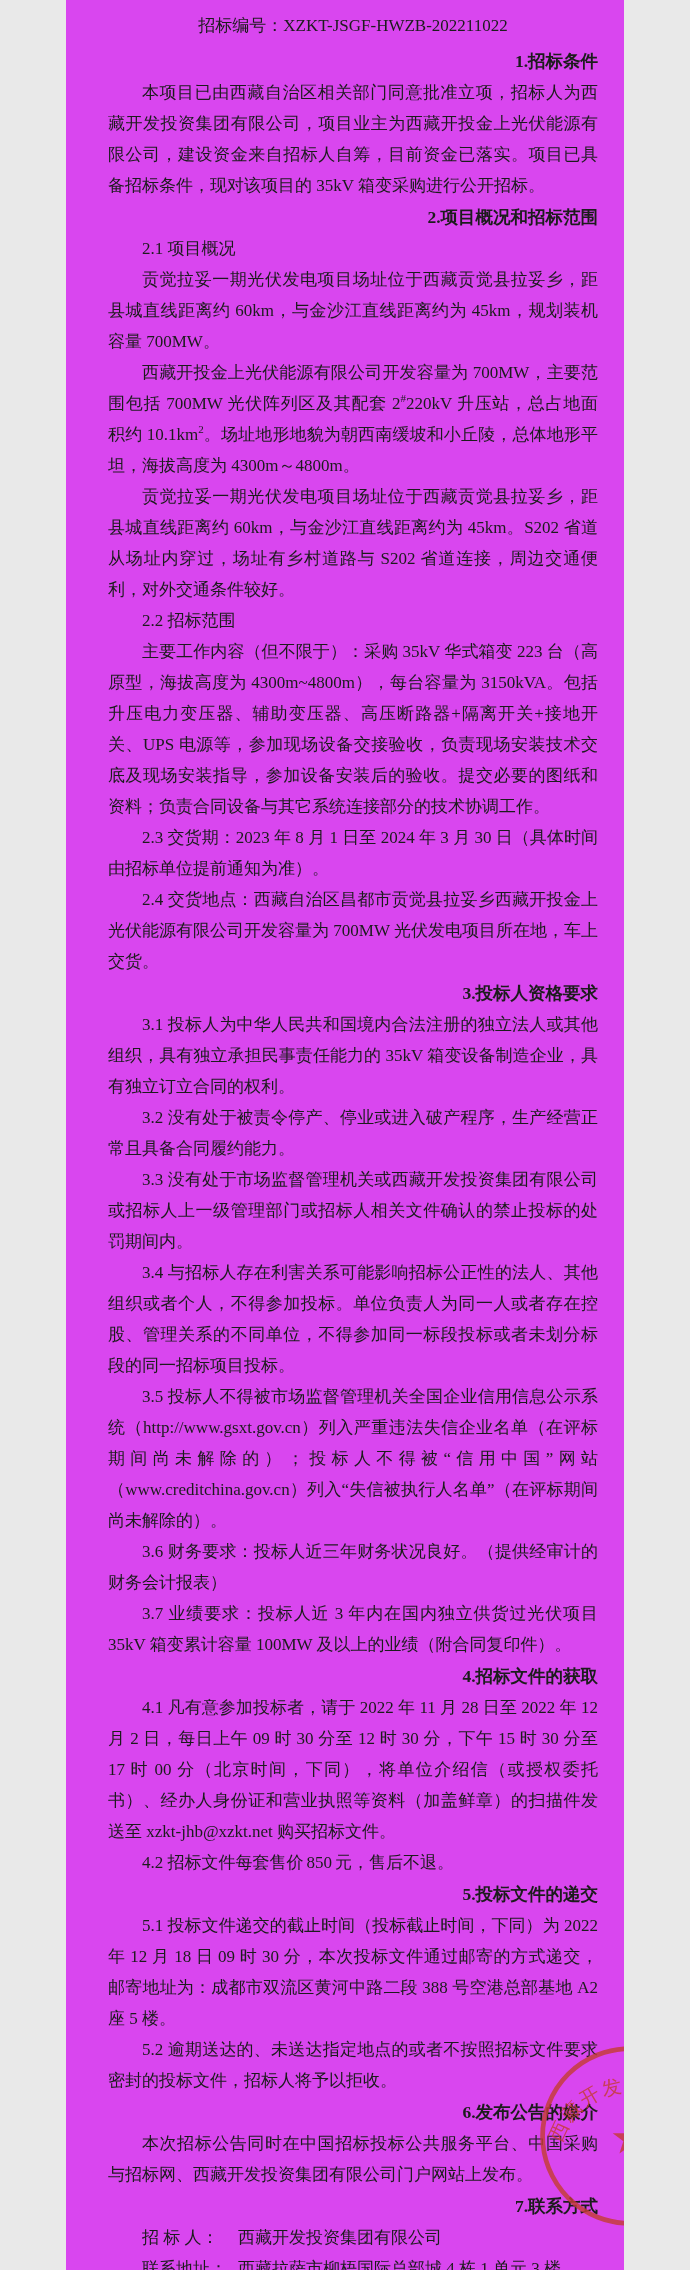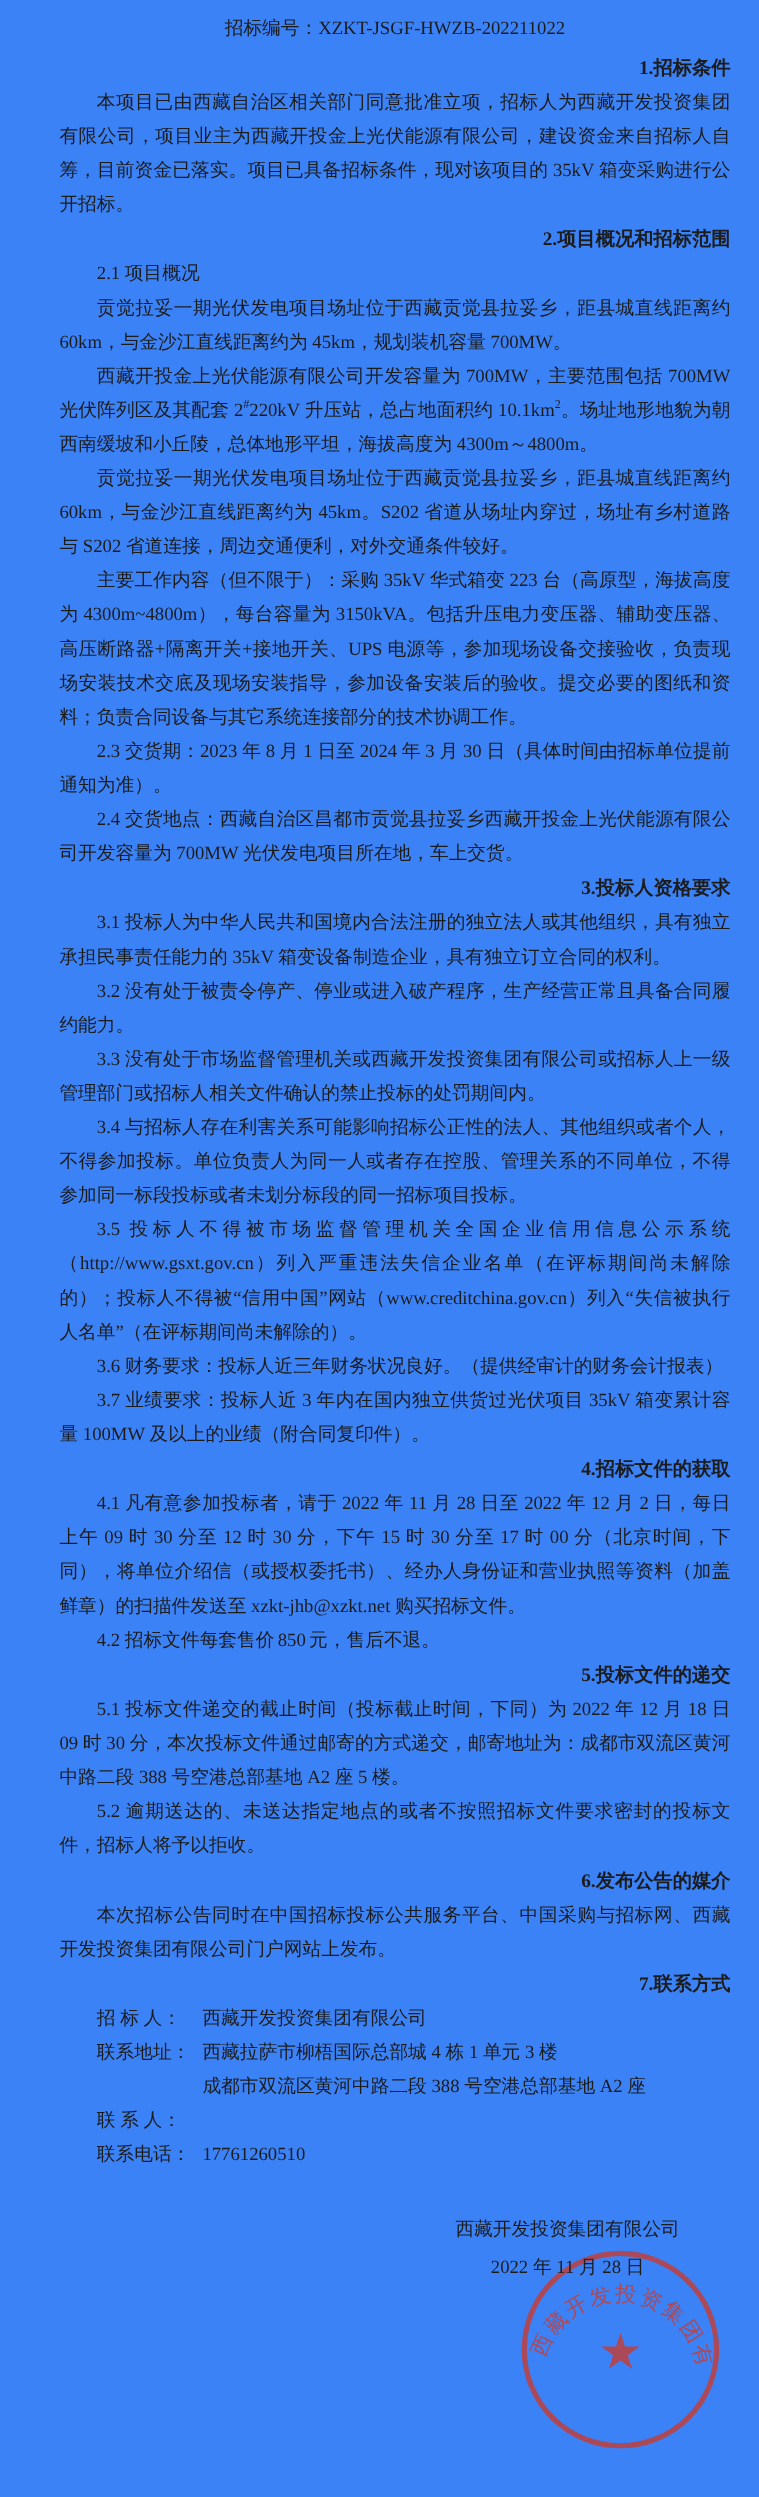--- a/index.html
+++ b/index.html
@@ -1,19 +1,19 @@
 <!DOCTYPE html>
 <html lang="zh"><head>
 <meta charset="utf-8">
 <style>
   html,body { margin:0; padding:0; background:#e9e9e9; }
   .doc {
-    width:690px; height:2270px; margin:0 auto; position:relative;
-    background:#3b82f6; box-sizing:border-box;
-    padding:10px 26px 0 54px;
+    width:558px; height:2270px; margin:0 auto; position:relative;
+    background:#d946ef; box-sizing:border-box;
+    padding:10px 26px 0 42px;
     font-family:"Liberation Serif","DejaVu Serif",serif;
     font-size:17px; line-height:31px; color:#1c1c1c;
     overflow:hidden;
   }
   .header-line { text-align:center; text-indent:0; margin:0 0 4px 0; }
   .sec-heading { font-weight:bold; font-size:17.5px; margin:0; line-height:32px;text-align:right; }
   .para { margin:0; text-indent:2em; text-align:justify; }
   .sub-heading { margin:0; text-indent:2em; }
   sup { font-size:11px; line-height:0; }
   .u { text-underline-offset:3px; padding:0 3px; }
@@ -35,20 +35,21 @@
   <div class="header-line">招标编号：XZKT-JSGF-HWZB-202211022</div>
 
   <div class="sec-heading">1.招标条件</div>
   <p class="para">本项目已由西藏自治区相关部门同意批准立项，招标人为西藏开发投资集团有限公司，项目业主为西藏开投金上光伏能源有限公司，建设资金来自招标人自筹，目前资金已落实。项目已具备招标条件，现对该项目的 35kV 箱变采购进行公开招标。</p>
 
   <div class="sec-heading">2.项目概况和招标范围</div>
   <div class="sub-heading">2.1 项目概况</div>
   <p class="para">贡觉拉妥一期光伏发电项目场址位于西藏贡觉县拉妥乡，距县城直线距离约 60km，与金沙江直线距离约为 45km，规划装机容量 700MW。</p>
   <p class="para"><span>西藏开投金上光伏能源有限公司开发容量为 700MW，主要范围包括 700MW 光伏阵列区及其配套 2</span><sup>#</sup><span>220kV 升压站，总占地面积约 10.1km</span><sup>2</sup><span>。场址地形地貌为朝西南缓坡和小丘陵，总体地形平坦，海拔高度为 4300m～4800m。</span></p>
   <p class="para">贡觉拉妥一期光伏发电项目场址位于西藏贡觉县拉妥乡，距县城直线距离约 60km，与金沙江直线距离约为 45km。S202 省道从场址内穿过，场址有乡村道路与 S202 省道连接，周边交通便利，对外交通条件较好。</p>
+  <div class="sub-heading">2.2 招标范围</div>
   <p class="para">主要工作内容（但不限于）：采购 35kV 华式箱变 223 台（高原型，海拔高度为 4300m~4800m），每台容量为 3150kVA。包括升压电力变压器、辅助变压器、高压断路器+隔离开关+接地开关、UPS 电源等，参加现场设备交接验收，负责现场安装技术交底及现场安装指导，参加设备安装后的验收。提交必要的图纸和资料；负责合同设备与其它系统连接部分的技术协调工作。</p>
   <p class="para">2.3 交货期：2023 年 8 月 1 日至 2024 年 3 月 30 日（具体时间由招标单位提前通知为准）。</p>
   <p class="para">2.4 交货地点：西藏自治区昌都市贡觉县拉妥乡西藏开投金上光伏能源有限公司开发容量为 700MW 光伏发电项目所在地，车上交货。</p>
 
   <div class="sec-heading">3.投标人资格要求</div>
   <p class="para">3.1 投标人为中华人民共和国境内合法注册的独立法人或其他组织，具有独立承担民事责任能力的 35kV 箱变设备制造企业，具有独立订立合同的权利。</p>
   <p class="para">3.2 没有处于被责令停产、停业或进入破产程序，生产经营正常且具备合同履约能力。</p>
   <p class="para">3.3 没有处于市场监督管理机关或西藏开发投资集团有限公司或招标人上一级管理部门或招标人相关文件确认的禁止投标的处罚期间内。</p>
   <p class="para">3.4 与招标人存在利害关系可能影响招标公正性的法人、其他组织或者个人，不得参加投标。单位负责人为同一人或者存在控股、管理关系的不同单位，不得参加同一标段投标或者未划分标段的同一招标项目投标。</p>
   <p class="para">3.5 投标人不得被市场监督管理机关全国企业信用信息公示系统（http://www.gsxt.gov.cn）列入严重违法失信企业名单（在评标期间尚未解除的）；投标人不得被“信用中国”网站（www.creditchina.gov.cn）列入“失信被执行人名单”（在评标期间尚未解除的）。</p>

